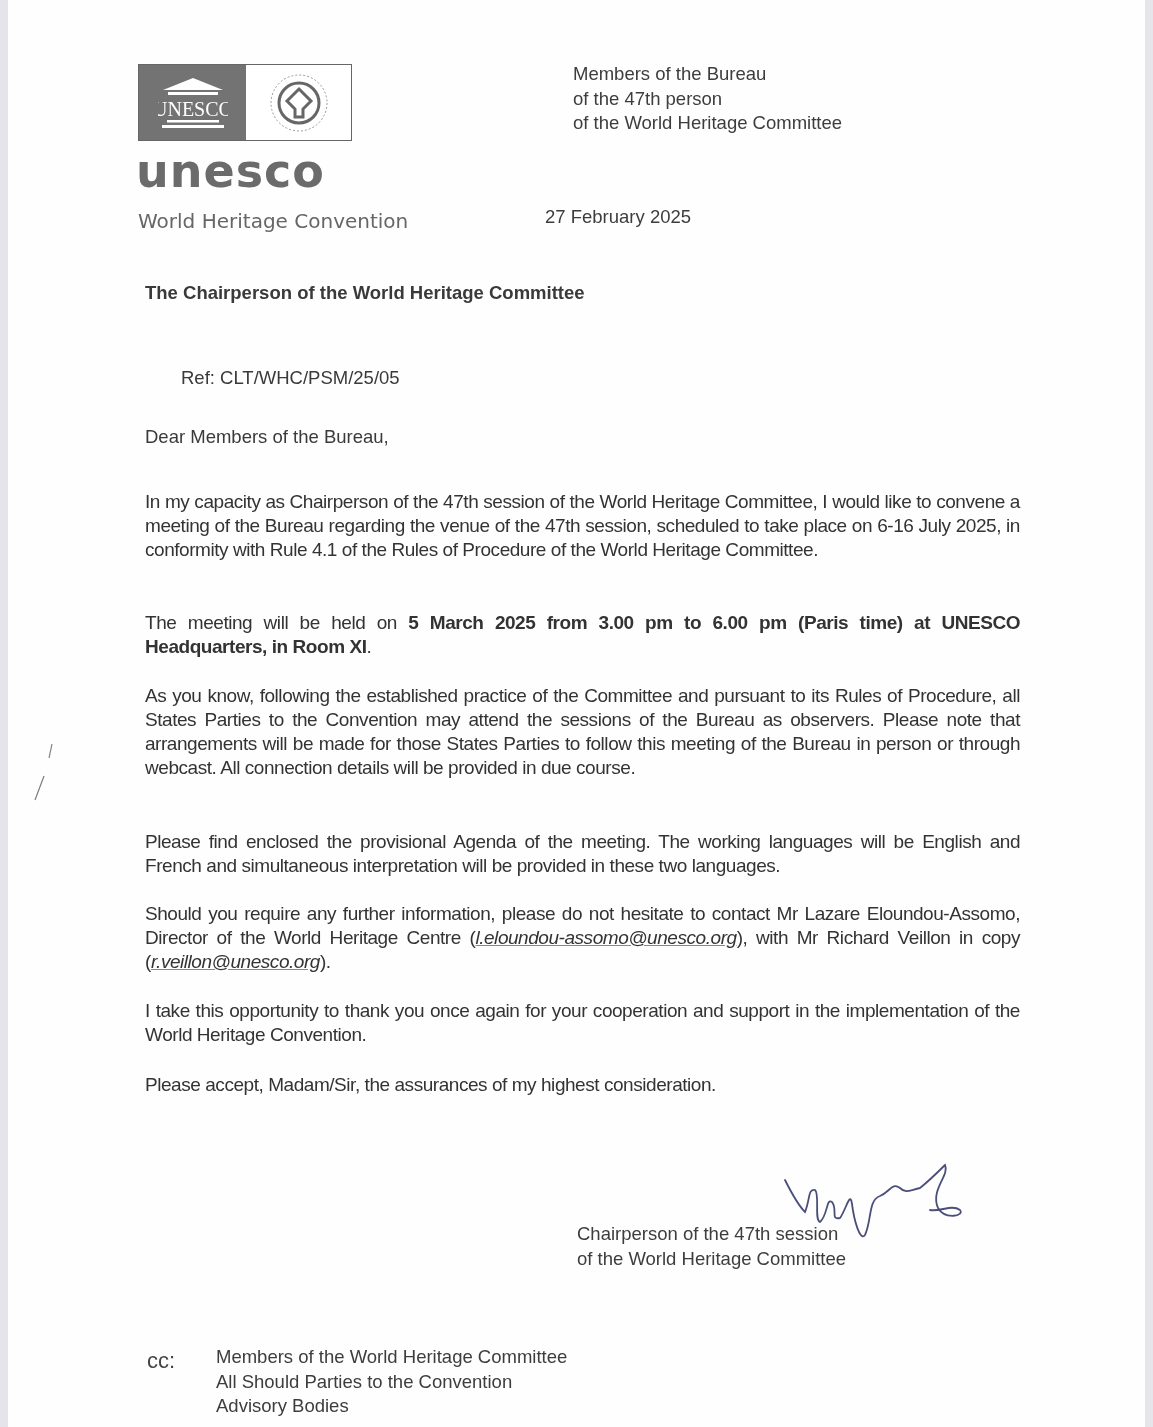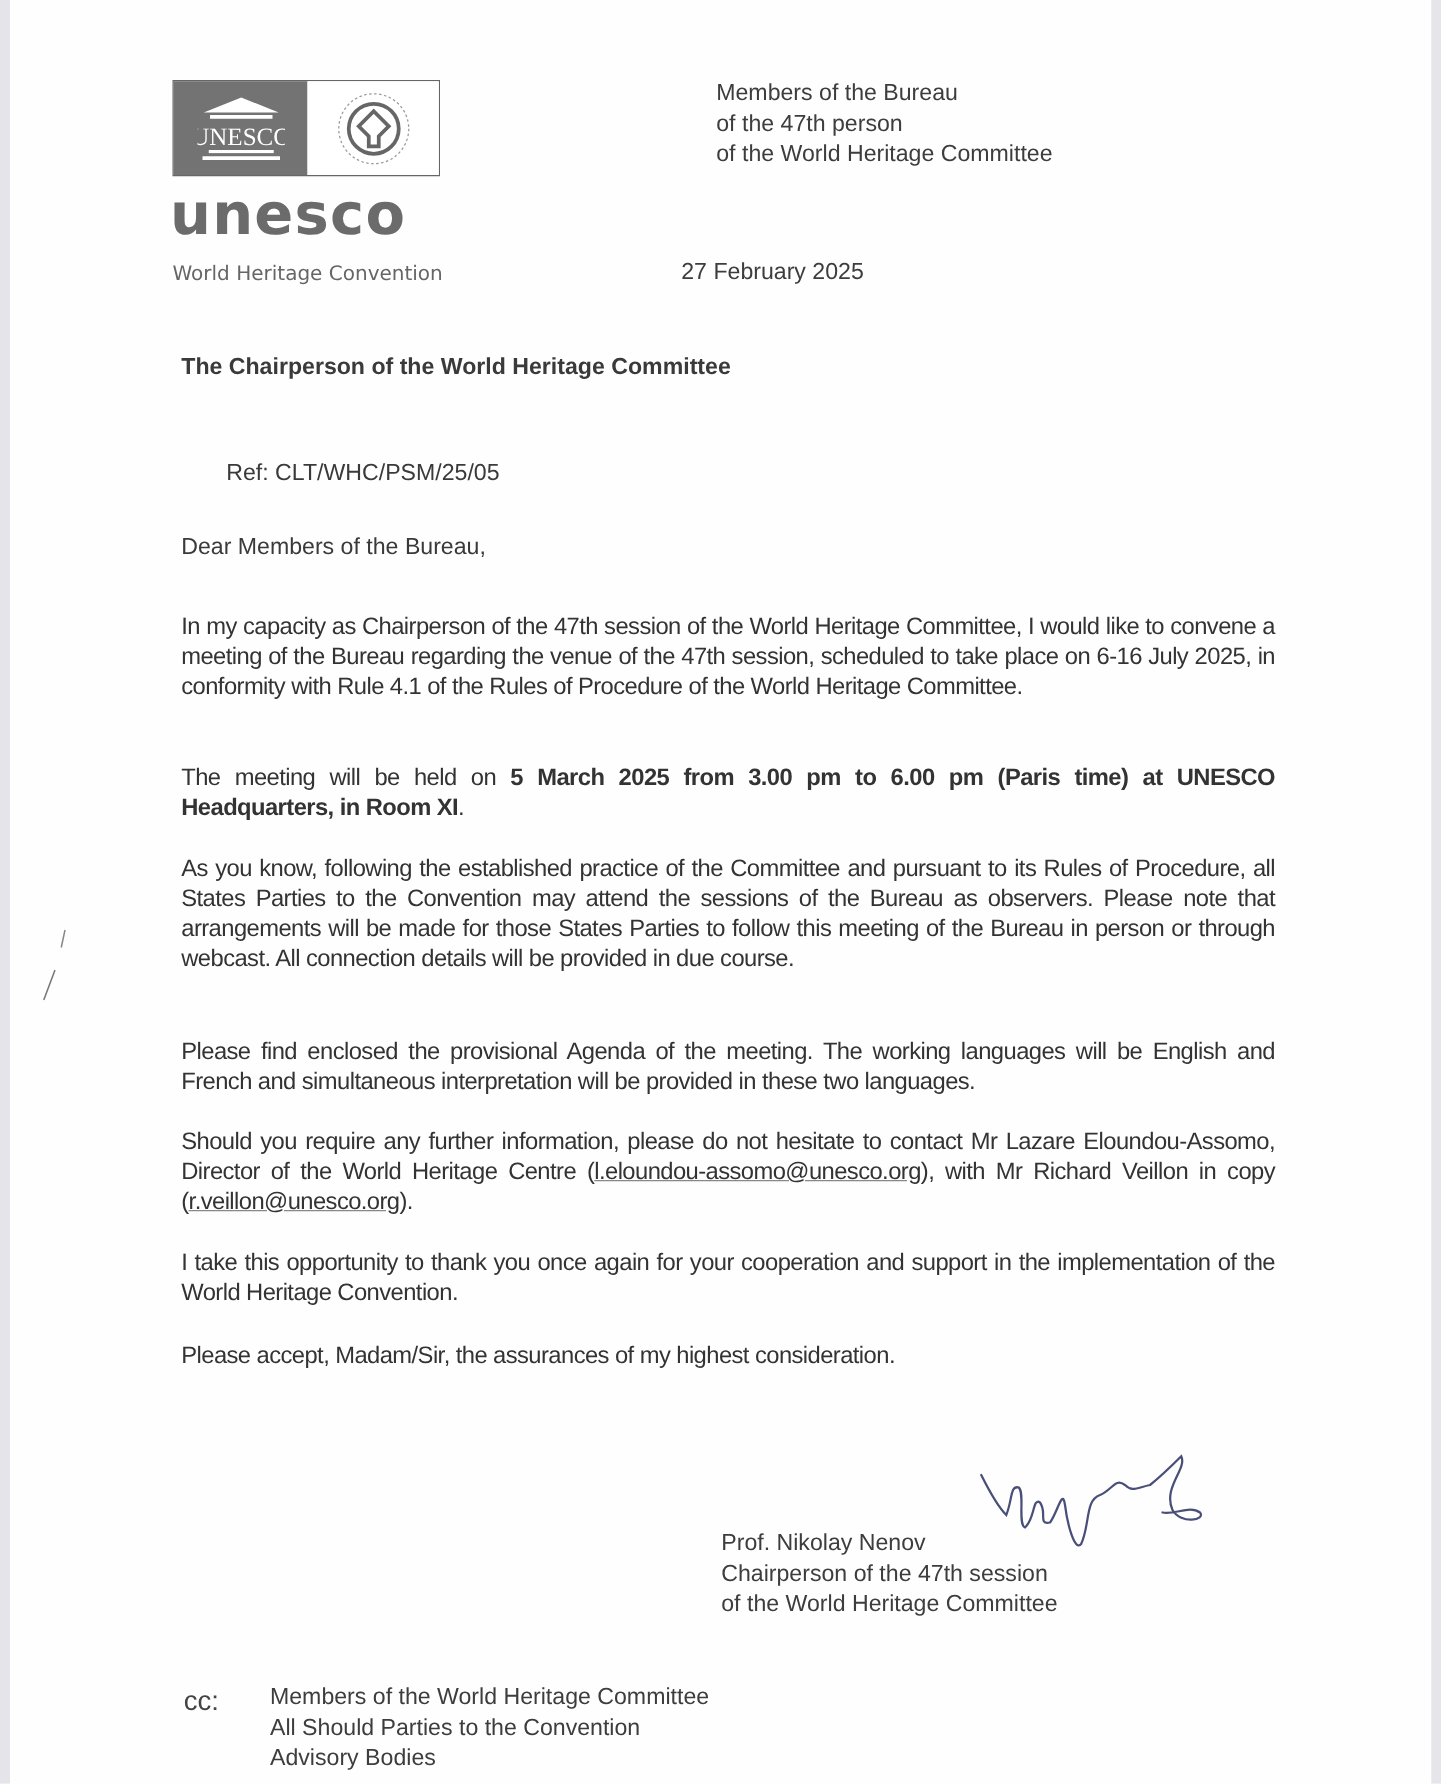--- a/index.html
+++ b/index.html
@@ -11,40 +11,40 @@
   }
   .edge-left { position:absolute; left:0; top:0; width:8px; height:100%; background:#e4e4ea; }
   .edge-right { position:absolute; right:0; top:0; width:8px; height:100%; background:#e6e6ea; }
   .page { position:absolute; left:8px; right:8px; top:0; bottom:0; background:#fefefe; }
 
   
   .logo-box { position:absolute; left:138px; top:64px; width:214px; height:77px; border:1px solid #666; box-sizing:border-box; display:flex; }
   .logo-left { width:107px; height:100%; background:#737373; display:flex; align-items:center; justify-content:center; }
   .logo-right { flex:1; background:#fff; display:flex; align-items:center; justify-content:center; }
   .wordmark { position:absolute; left:136px; top:148px; font-family:"DejaVu Sans", sans-serif; font-weight:bold; font-size:46px; color:#6b6b6b; letter-spacing:1px; line-height:1; }
-  .wordmark-sub { position:absolute; left:138px; top:209px; font-family:"DejaVu Sans", sans-serif; font-size:16px; color:#666; }
+  .wordmark-sub { position:absolute; left:138px; top:209px; font-family:"DejaVu Sans", sans-serif; font-size:20px; color:#666; }
 
   
   .recip { position:absolute; left:573px; top:62px; font-size:18.5px; line-height:24.5px; color:#3d3d3d; }
   .date { position:absolute; left:545px; top:206px; font-size:18.5px; color:#3d3d3d; }
 
   .from { position:absolute; left:145px; top:282px; font-size:18.5px; font-weight:bold; color:#3a3a3a;text-align:center; }
   .ref { position:absolute; left:145px; top:367px; font-size:18.5px;margin-left:36px; }
   .salutation { position:absolute; left:145px; top:426px; font-size:18.5px; }
 
   .para { position:absolute; left:145px; width:875px; font-family:"Liberation Sans Narrow","Liberation Sans", sans-serif; font-size:19px; line-height:24px; text-align:justify; color:#333; letter-spacing:-0.45px; }
   .para b { font-weight:bold; }
   .p1 { top:490px; }
   .p2 { top:611px; }
   .p3 { top:684px; }
   .p4 { top:830px; }
   .p5 { top:902px; }
   .p6 { top:999px; }
   .p7 { top:1073px; }
-  .para a { color:#333; text-decoration:underline; text-decoration-color:#888; }
+  .para a { color:#333; text-decoration:underline; text-decoration-color:#888;font-style:italic; }
 
   .sig-block { position:absolute; left:577px; top:1222px; font-size:18.5px; line-height:24.5px; color:#3d3d3d; }
   .signature { position:absolute; left:780px; top:1160px; width:190px; height:90px; }
 
   .cc-label { position:absolute; left:147px; top:1348px; font-size:22px; color:#444; }
   .cc-list { position:absolute; left:216px; top:1345px; font-size:18.5px; line-height:24.5px; color:#3d3d3d; }
 
   .stroke { position:absolute; }
 </style>
 </head>
@@ -91,21 +91,20 @@
 <div class="para p3">As you know, following the established practice of the Committee and pursuant to its Rules of Procedure, all States Parties to the Convention may attend the sessions of the Bureau as observers. Please note that arrangements will be made for those States Parties to follow this meeting of the Bureau in person or through webcast. All connection details will be provided in due course.</div>
 <div class="para p4">Please find enclosed the provisional Agenda of the meeting. The working languages will be English and French and simultaneous interpretation will be provided in these two languages.</div>
 <div class="para p5"><span>Should you require any further information, please do not hesitate to contact Mr Lazare Eloundou-Assomo, Director of the World Heritage Centre (</span><a>l.eloundou-assomo@unesco.org</a><span>), with Mr Richard Veillon in copy (</span><a>r.veillon@unesco.org</a><span>).</span></div>
 <div class="para p6">I take this opportunity to thank you once again for your cooperation and support in the implementation of the World Heritage Convention.</div>
 <div class="para p7">Please accept, Madam/Sir, the assurances of my highest consideration.</div>
 
 <svg class="signature" viewBox="0 0 190 90">
   <path d="M5 20 C10 30, 18 45, 25 52 C30 40, 28 28, 35 30 C40 34, 34 60, 40 62 C48 55, 46 38, 52 42 C58 50, 50 60, 60 58 C66 50, 70 30, 72 44 C74 60, 80 82, 85 75 C92 60, 88 40, 100 36 C110 32, 112 22, 120 28 C126 34, 130 30, 140 28 C150 20, 160 10, 165 5 C170 15, 150 30, 158 48 C165 60, 185 56, 180 50 C172 44, 160 52, 150 50" fill="none" stroke="#4a4f7a" stroke-width="1.8" stroke-linecap="round"></path>
 </svg>
 <div class="sig-block">
-  <div>Prof. Nikolay Nenov</div>
   <div>Chairperson of the 47th session</div>
   <div>of the World Heritage Committee</div>
 </div>
 
 <div class="cc-label">cc:</div>
 <div class="cc-list">
   <div>Members of the World Heritage Committee</div>
   <div>All Should Parties to the Convention</div>
   <div>Advisory Bodies</div>
 </div>

